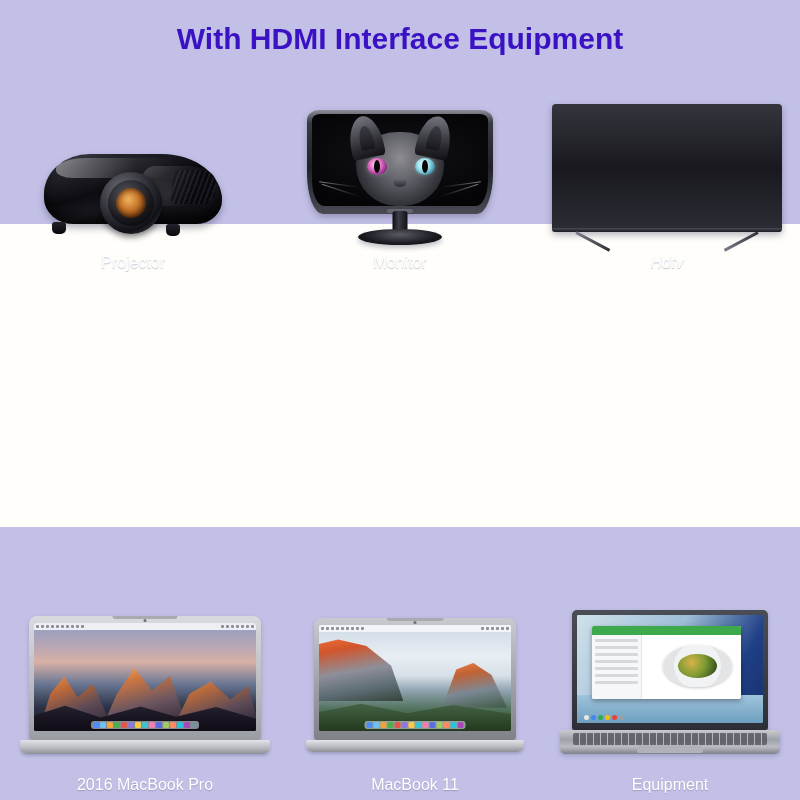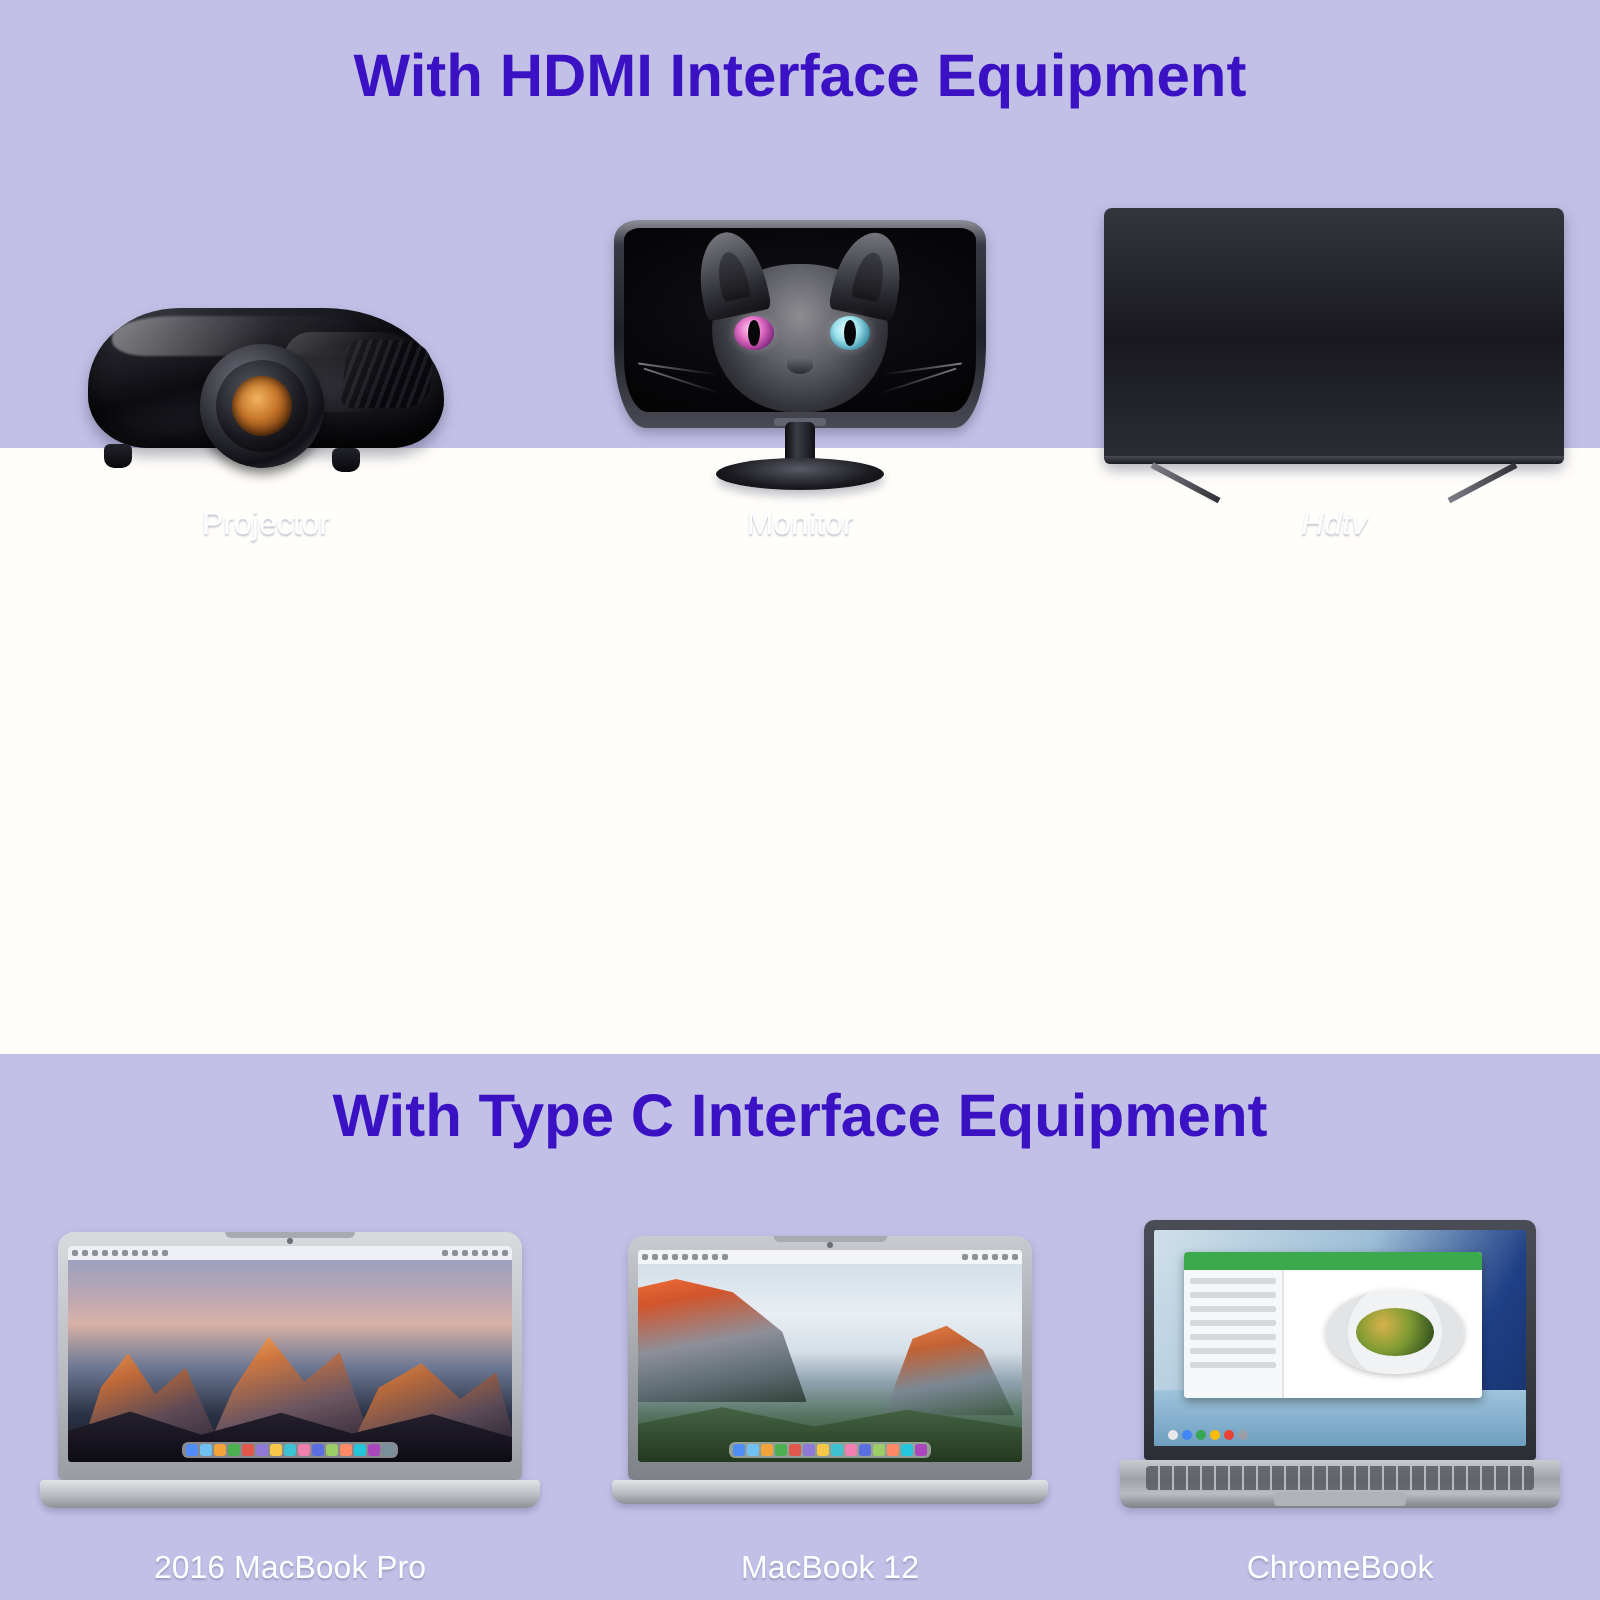--- a/index.html
+++ b/index.html
@@ -402,21 +402,20 @@
 
       <div class="lead-dot" style="left:482px; top:120px;"></div>
       <div class="lead" style="left:459px; top:123px; width:26px; height:1px;"></div>
       <div class="lead" style="left:459px; top:123px; width:1px; height:134px;"></div>
 
     </div>
   </div>
 
   <div class="panel-bottom">
 
-    <div class="section-title title-bottom" style="top:15px;">With Type C Interface Equipment</div>
 
     <div class="dev-row" style="top:62px; height:205px;">
 
       <div class="dev-cell" style="width:290px; height:205px;text-align:right;">
         <div class="lap" style="width:232px;">
           <div class="mb-lid" style="height:124px;">
             <div class="mb-cam"></div>
             <div class="lap-screen" style="position:relative; width:100%; height:100%; border-radius:2px;">
               <div class="sierra">
                 <div class="peak" style="left:2%;  width:34%; height:56%;
@@ -533,21 +532,21 @@
                   <i style="background:#ff8a65"></i>
                 <i style="background:#26c6da"></i>
                   <i style="background:#ab47bc"></i>
               </div>
             </div>
           </div>
           <div class="mb-foot" style="height:12px; margin:0 -8px;">
             <div class="mb-notch"></div>
           </div>
         </div>
-        <div class="dev-label" style="margin-top:24px;">MacBook 12</div>
+        <div class="dev-label" style="margin-top:24px;">MacBook 11</div>
       </div>
 
       <div class="dev-cell" style="width:260px; height:205px;">
         <div class="lap" style="width:196px;">
           <div class="cb-lid" style="height:120px;">
             <div class="lap-screen" style="position:relative; width:100%; height:100%; border-radius:1px;">
               <div class="cb-wall"></div>
               <div class="cb-shelf"></div>
               <div class="app-win" style="left:8%; top:10%; width:80%; height:68%;">
                 <div class="app-head"></div>
@@ -570,19 +569,19 @@
                 <i style="background:#ea4335"></i>
                   <i style="background:#9aa0a6"></i>
               </div>
             </div>
           </div>
           <div class="cb-base" style="height:24px; margin:0 -12px; position:relative;">
             <div class="cb-keys"></div>
             <div class="cb-track"></div>
           </div>
         </div>
-        <div class="dev-label" style="margin-top:22px;">ChromeBook</div>
+        <div class="dev-label" style="margin-top:22px;">Equipment</div>
       </div>
 
     </div>
   </div>
 
 </div>
 
 </body></html>

